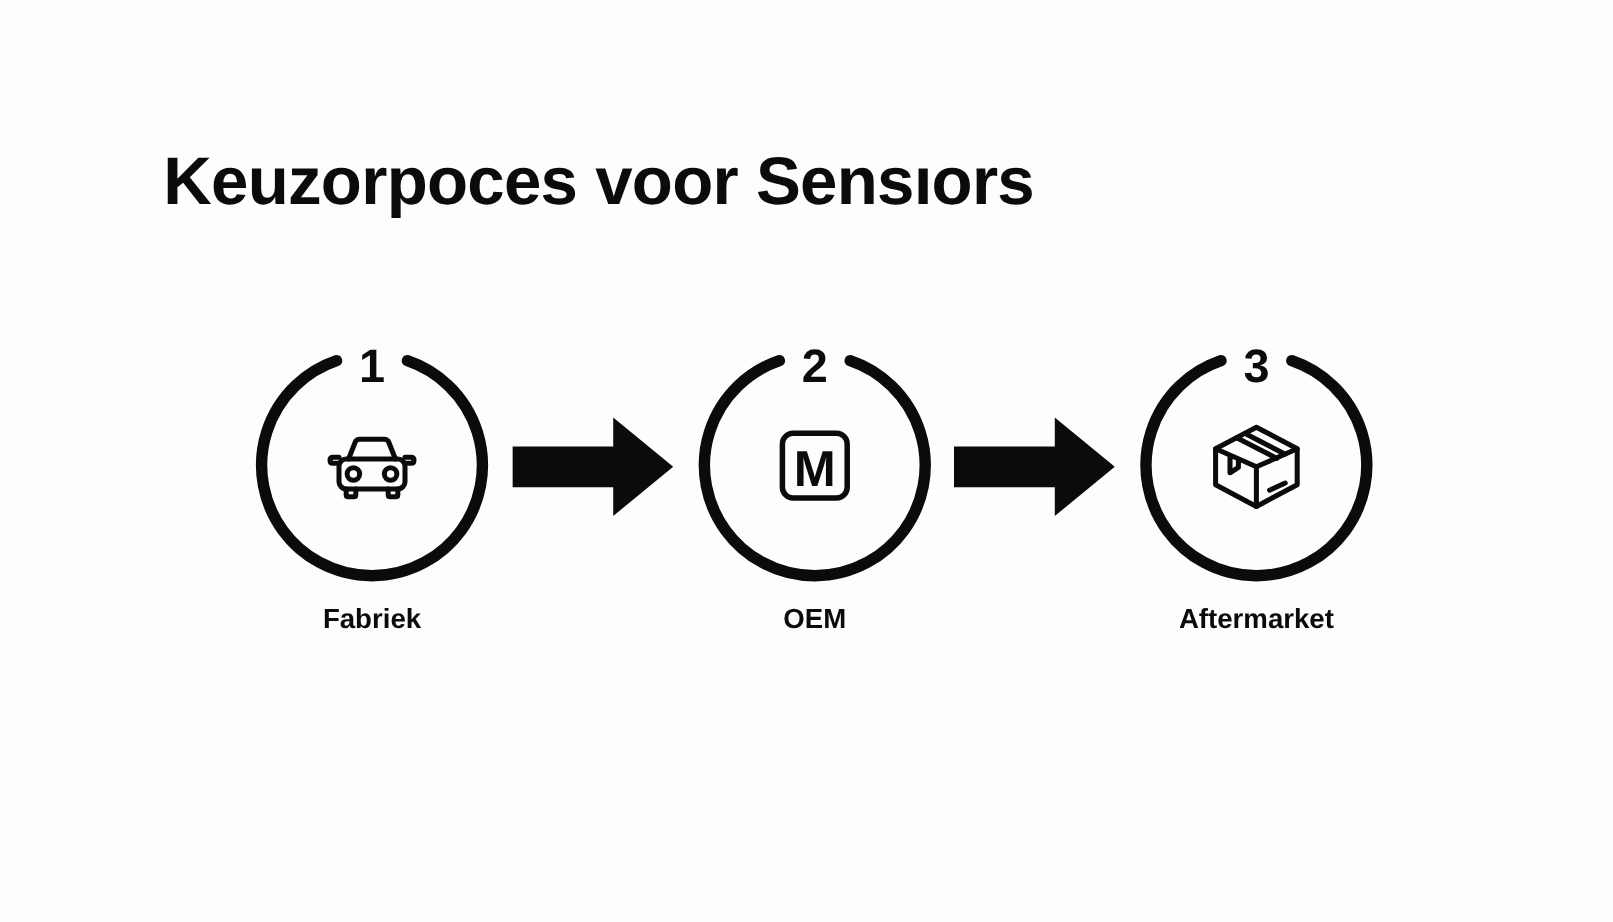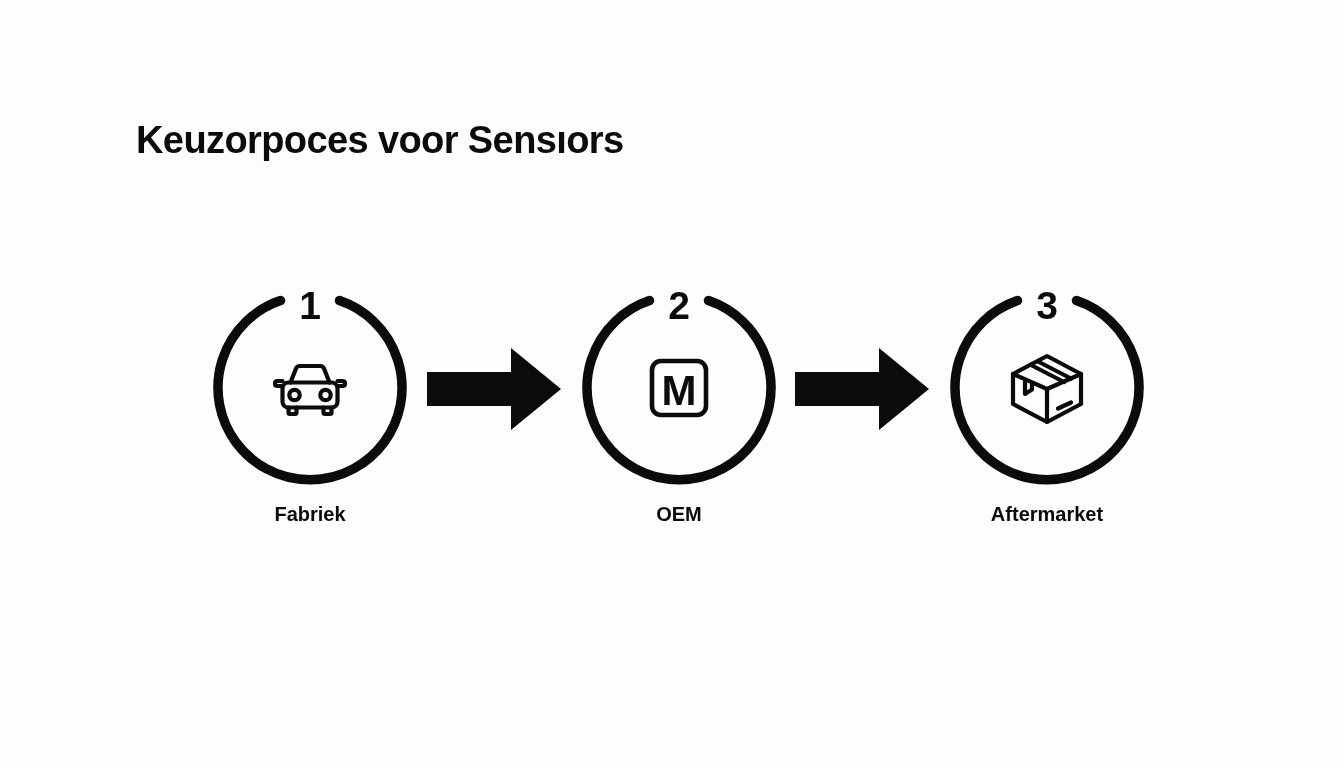--- a/index.html
+++ b/index.html
@@ -18,21 +18,21 @@
   #slide {
     position: absolute;
     inset: 0;
   }
 
   
   #page-title {
     position: absolute;
     left: 136px;
     top: 120px;
-    font-size: 38px;
+    font-size: 56px;
     font-weight: 700;
     letter-spacing: -0.6px;
     color: #0b0b0c;
     white-space: nowrap;
     line-height: 1.1;
   }
 
   
   #process-flow {
     position: absolute;
@@ -92,21 +92,21 @@
     display: block;
     width: 92px;
     height: 92px;
   }
 
   .step-label {
     position: absolute;
     left: 50%;
     transform: translateX(-50%);
     top: 222px;
-    font-size: 20px;
+    font-size: 23px;
     font-weight: 700;
     color: #0b0b0c;
     white-space: nowrap;
     line-height: 1;
   }
 
   
   .flow-arrow {
     position: absolute;
     top: 62px;

